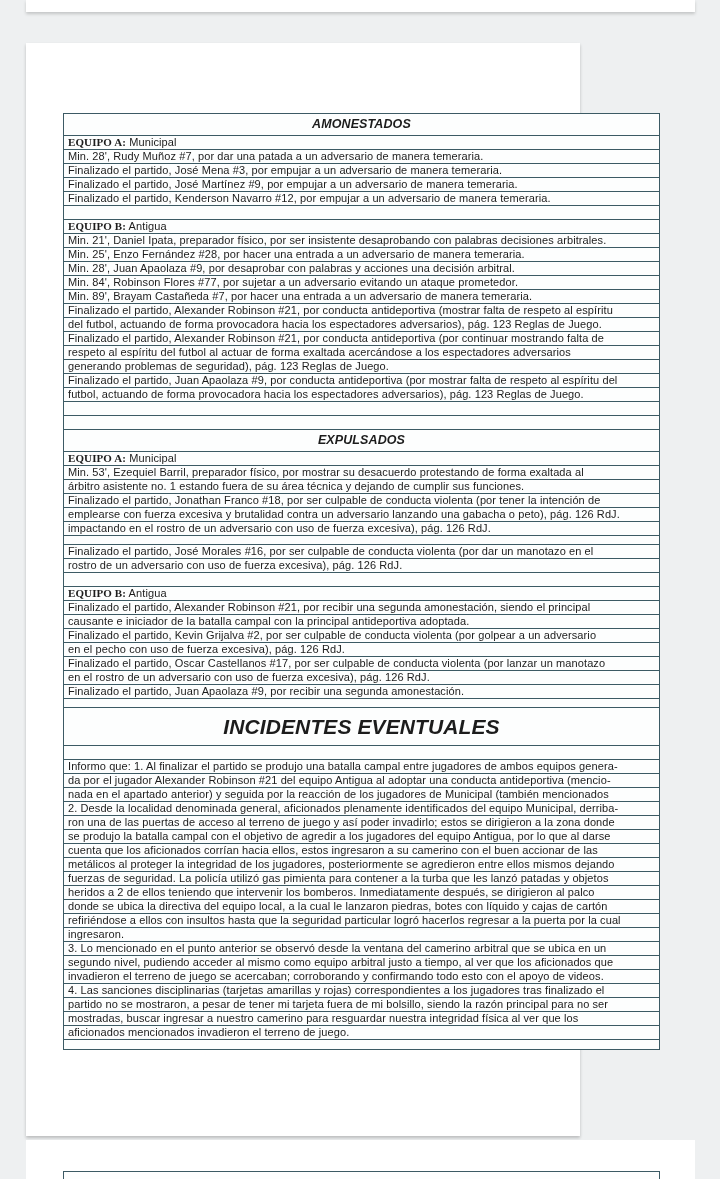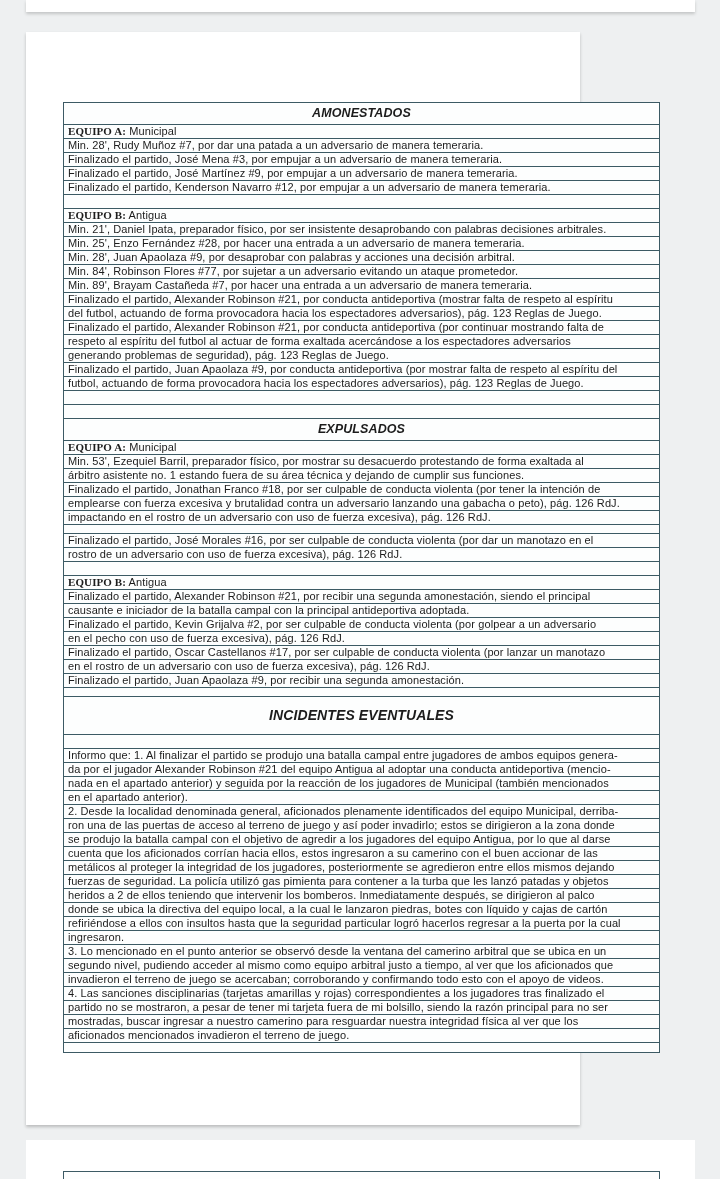--- a/index.html
+++ b/index.html
@@ -18,21 +18,21 @@
   }
   .page-frag-top {
     position: absolute;
     left: 26px; top: 0;
     width: 669px; height: 12px;
     background: #ffffff;
     box-shadow: 0 2px 3px rgba(0,0,0,0.18);
   }
   .page {
     position: absolute;
-    left: 26px; top: 32px;
+    left: 26px; top: 43px;
     width: 554px; height: 1093px;
     background: #ffffff;
     box-shadow: 0 2px 3px rgba(0,0,0,0.22);
   }
   .page-frag-bottom {
     position: absolute;
     left: 26px; top: 1140px;
     width: 669px; height: 39px;
     background: #ffffff;
   }
@@ -70,21 +70,21 @@
     font-weight: bold;
     font-style: italic;
     font-size: 12.5px;
     min-height: 22px;
     line-height: 21px;
   }
   .row.bigtitle {
     text-align: center;
     font-weight: bold;
     font-style: italic;
-    font-size: 14px;
+    font-size: 21px;
     min-height: 38px;
     line-height: 37px;
   }
   .row.spacer { min-height: 14px; }
   .row.thin   { min-height: 9px; }
   .row .bold  { font-weight: bold; font-family: Liberation Serif, serif; }
 </style>
 </head>
 <body>
 
@@ -133,21 +133,20 @@
         <div class="row line">en el pecho con uso de fuerza excesiva), pág. 126 RdJ.</div>
         <div class="row line">Finalizado el partido, Oscar Castellanos #17, por ser culpable de conducta violenta (por lanzar un manotazo</div>
         <div class="row line">en el rostro de un adversario con uso de fuerza excesiva), pág. 126 RdJ.</div>
         <div class="row line">Finalizado el partido, Juan Apaolaza #9, por recibir una segunda amonestación.</div>
         <div class="row thin"></div>
         <div class="row bigtitle">INCIDENTES EVENTUALES</div>
         <div class="row spacer"></div>
         <div class="row line">Informo que: 1. Al finalizar el partido se produjo una batalla campal entre jugadores de ambos equipos genera-</div>
         <div class="row line">da por el jugador Alexander Robinson #21 del equipo Antigua al adoptar una conducta antideportiva (mencio-</div>
         <div class="row line">nada en el apartado anterior) y seguida por la reacción de los jugadores de Municipal (también mencionados</div>
-        <div class="row line">en el apartado anterior).</div>
         <div class="row line">2. Desde la localidad denominada general, aficionados plenamente identificados del equipo Municipal, derriba-</div>
         <div class="row line">ron una de las puertas de acceso al terreno de juego y así poder invadirlo; estos se dirigieron a la zona donde</div>
         <div class="row line">se produjo la batalla campal con el objetivo de agredir a los jugadores del equipo Antigua, por lo que al darse</div>
         <div class="row line">cuenta que los aficionados corrían hacia ellos, estos ingresaron a su camerino con el buen accionar de las</div>
         <div class="row line">metálicos al proteger la integridad de los jugadores, posteriormente se agredieron entre ellos mismos dejando</div>
         <div class="row line">fuerzas de seguridad.  La policía utilizó gas pimienta para contener a la turba que les lanzó patadas y objetos</div>
         <div class="row line">heridos a 2 de ellos teniendo que intervenir los bomberos.  Inmediatamente después, se dirigieron al palco</div>
         <div class="row line">donde se ubica la directiva del equipo local, a la cual le lanzaron piedras, botes con líquido y cajas de cartón</div>
         <div class="row line">refiriéndose a ellos con insultos hasta que la seguridad particular logró hacerlos regresar a la puerta por la cual</div>
         <div class="row line">ingresaron.</div>

